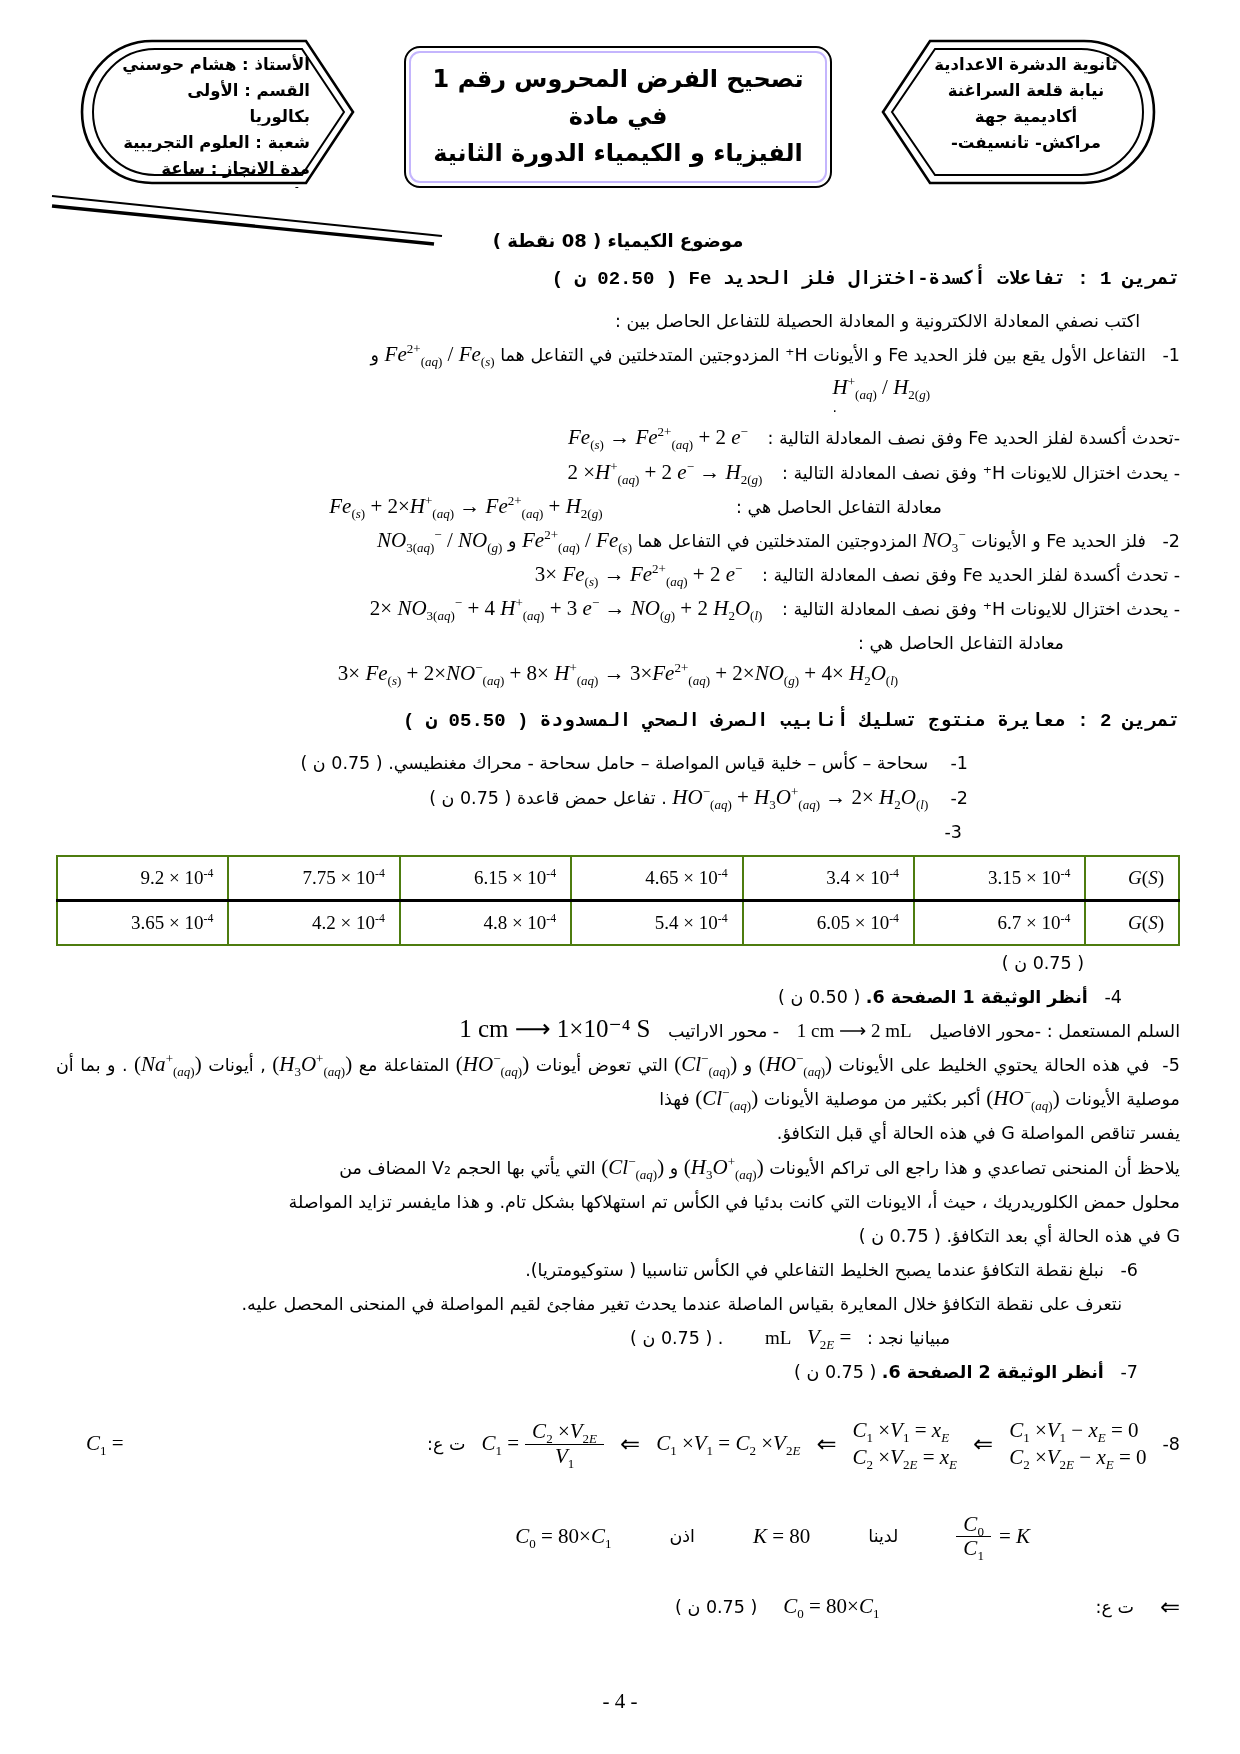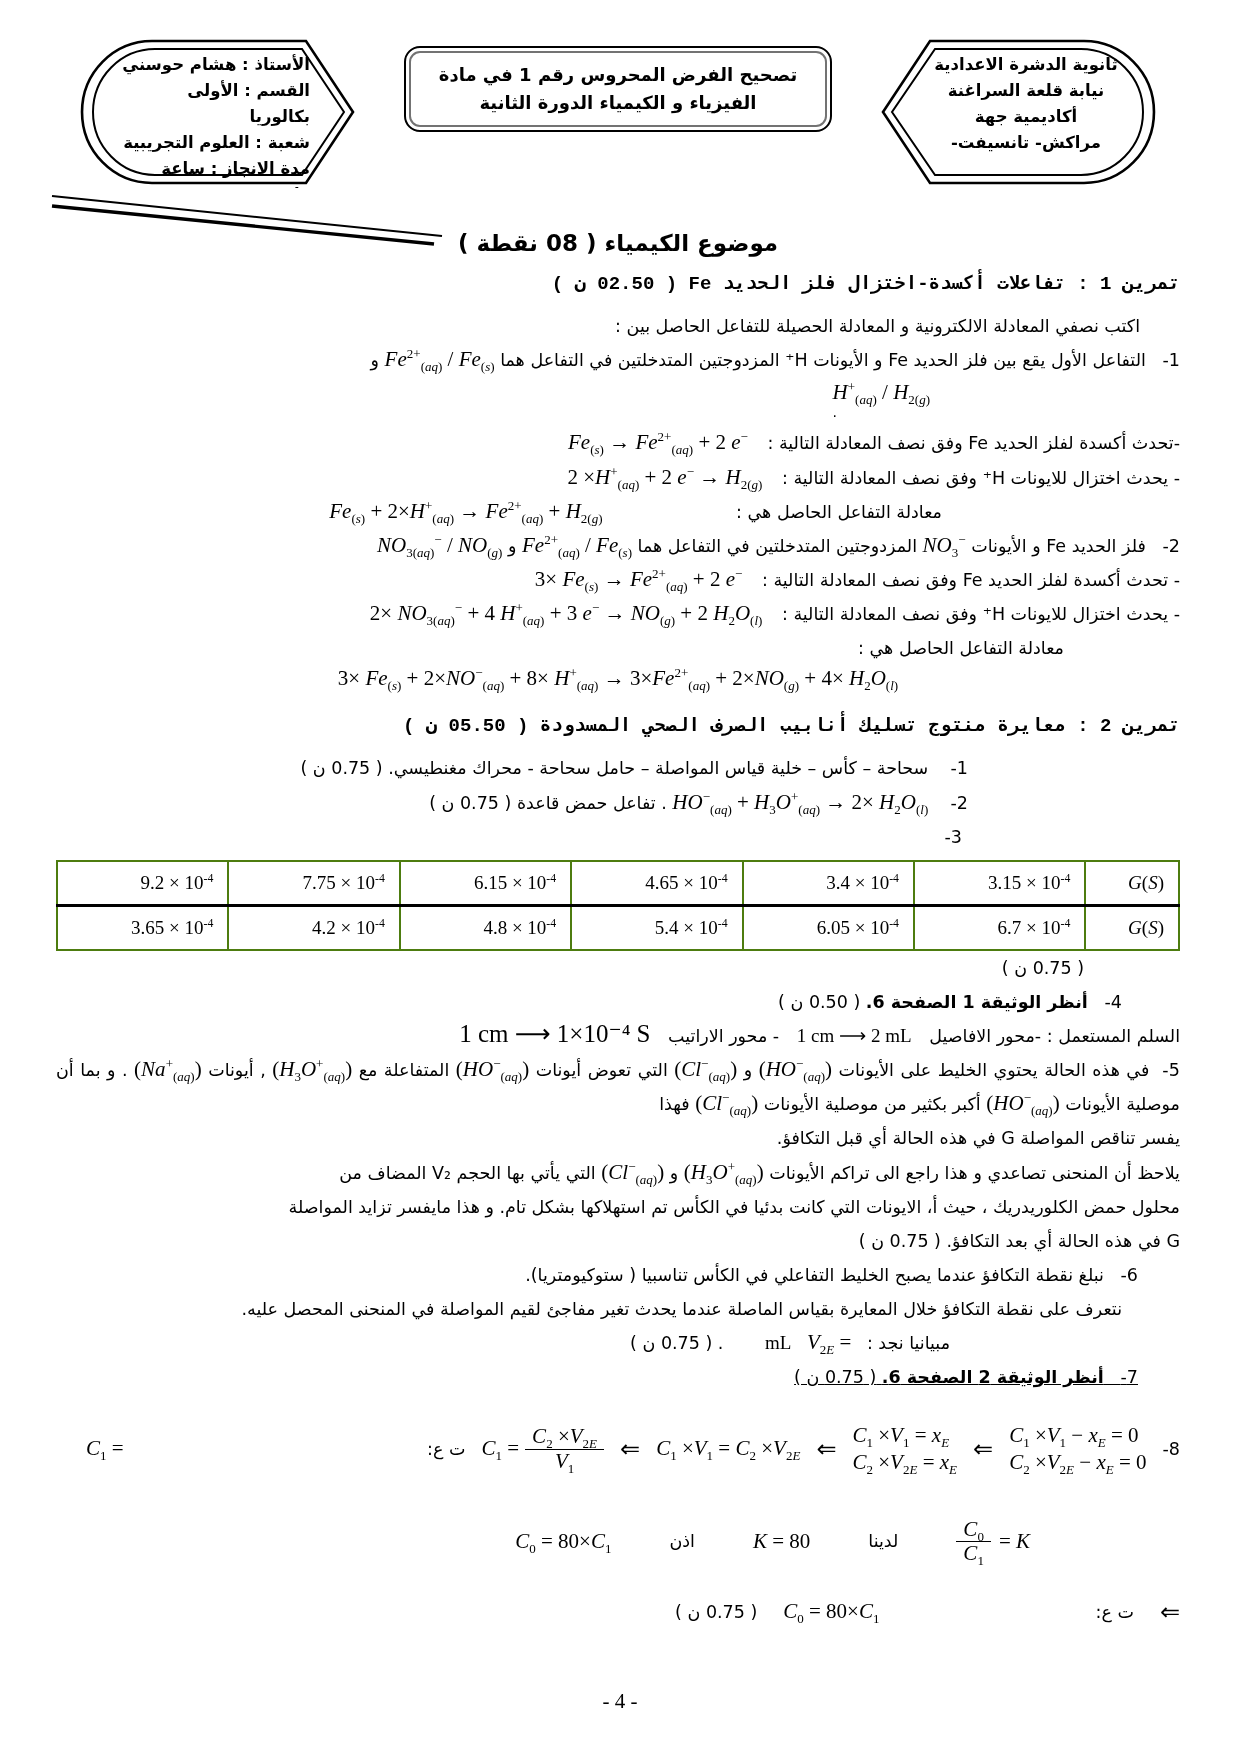--- a/index.html
+++ b/index.html
@@ -6,32 +6,32 @@
   body{width:1240px;height:1754px;color:#000;font-family:"DejaVu Sans",sans-serif;}
   .page{position:relative;width:1240px;height:1754px;overflow:hidden;box-sizing:border-box;padding:36px 60px 0 56px;}
   
   .hdr{display:flex;justify-content:space-between;align-items:flex-start;direction:ltr;height:168px;}
   .shape{position:relative;width:300px;height:152px;overflow:hidden;}
   .shape svg{position:absolute;inset:0;}
   .shape .txt{position:absolute;inset:0;direction:rtl;font-weight:bold;font-size:16.5px;line-height:26px;}
   .teacher-txt{padding:16px 46px 0 66px;text-align:right;}
   .school-txt{padding:16px 60px 0 52px;text-align:center;}
   .titlebox{width:428px;margin-top:10px;border:2.5px solid #000;border-radius:16px;padding:3px;box-sizing:border-box;}
-  .titlebox .inner{border:2px solid #737373;border-radius:11px;padding:8px 10px;text-align:center;direction:rtl;font-weight:bold;font-size:18px;line-height:1.55;}
+  .titlebox .inner{border:2px solid #c4b5fd;border-radius:11px;padding:8px 10px;text-align:center;direction:rtl;font-weight:bold;font-size:24px;line-height:1.55;}
   .swoosh{position:absolute;left:50px;top:186px;}
   
   .ar{direction:rtl;text-align:right;}
   .just{text-align:justify;}
   .line{font-size:17.5px;line-height:1.95;}
   .bold{font-weight:bold;}
   .center{text-align:center;}
   .math{font-family:"Liberation Serif",serif;direction:ltr;unicode-bidi:isolate;display:inline-block;font-size:21px;line-height:1.1;white-space:nowrap;}
   .math i{font-style:italic;}
   sup,sub{font-size:62%;line-height:0;}
-  .doc-title{font-size:23px;margin:26px 0 10px 0;}
+  .doc-title{font-size:18px;margin:26px 0 10px 0;}
   .ex-head{font-size:19px;margin:4px 0 6px 0;font-family:Liberation Mono, monospace;}
   .frac{display:inline-flex;flex-direction:column;align-items:center;vertical-align:middle;direction:ltr;}
   .frac .num{border-bottom:1.6px solid #000;padding:0 7px;}
   .sys{display:inline-flex;flex-direction:column;gap:3px;direction:ltr;align-items:flex-start;}
   .mrow{display:flex;direction:rtl;align-items:center;font-size:17.5px;}
   
   table.gtable{border-collapse:collapse;width:100%;direction:ltr;margin-top:6px;}
   .gtable td{border:2px solid #4d7c0f;height:42px;text-align:right;padding:0 14px 0 4px;font-family:"Liberation Serif",serif;font-size:19px;}
   .gtable tr:first-child td{border-bottom:3.5px solid #000;}
   .gtable .math{font-size:19px;}
@@ -221,21 +221,21 @@
     <span>نبلغ نقطة التكافؤ عندما يصبح الخليط التفاعلي في الكأس تناسبيا ( ستوكيومتريا).</span>
   </div>
   <div class="ar line" style="padding-right:58px;">نتعرف على نقطة التكافؤ خلال المعايرة بقياس الماصلة عندما يحدث تغير مفاجئ لقيم المواصلة في المنحنى المحصل عليه.</div>
   <div class="ar line" style="padding-right:230px;">
     <span>مبيانيا نجد :</span>
     <span class="math" style="margin:0 10px;"><i>V</i><sub>2<i>E</i></sub> =</span>
     <span class="math" style="font-size:19px;margin-left:36px;">mL</span>
     <span>. ( 0.75 ن )</span>
   </div>
 
-  <div class="ar line" style="padding-right:42px;text-decoration:underline;">
+  <div class="ar line" style="padding-right:42px;">
     <span>7-</span>&nbsp;&nbsp;
     <span class="bold">أنظر الوثيقة 2 الصفحة 6.</span>
     <span>( 0.75 ن )</span>
   </div>
 
   <div class="mrow" style="margin-top:30px;gap:16px;">
     <span>8-</span>
     <span class="sys">
       <span class="math"><i>C</i><sub>1</sub> ×<i>V</i><sub>1</sub> − <i>x</i><sub><i>E</i></sub> = 0</span>
       <span class="math"><i>C</i><sub>2</sub> ×<i>V</i><sub>2<i>E</i></sub> − <i>x</i><sub><i>E</i></sub> = 0</span>

